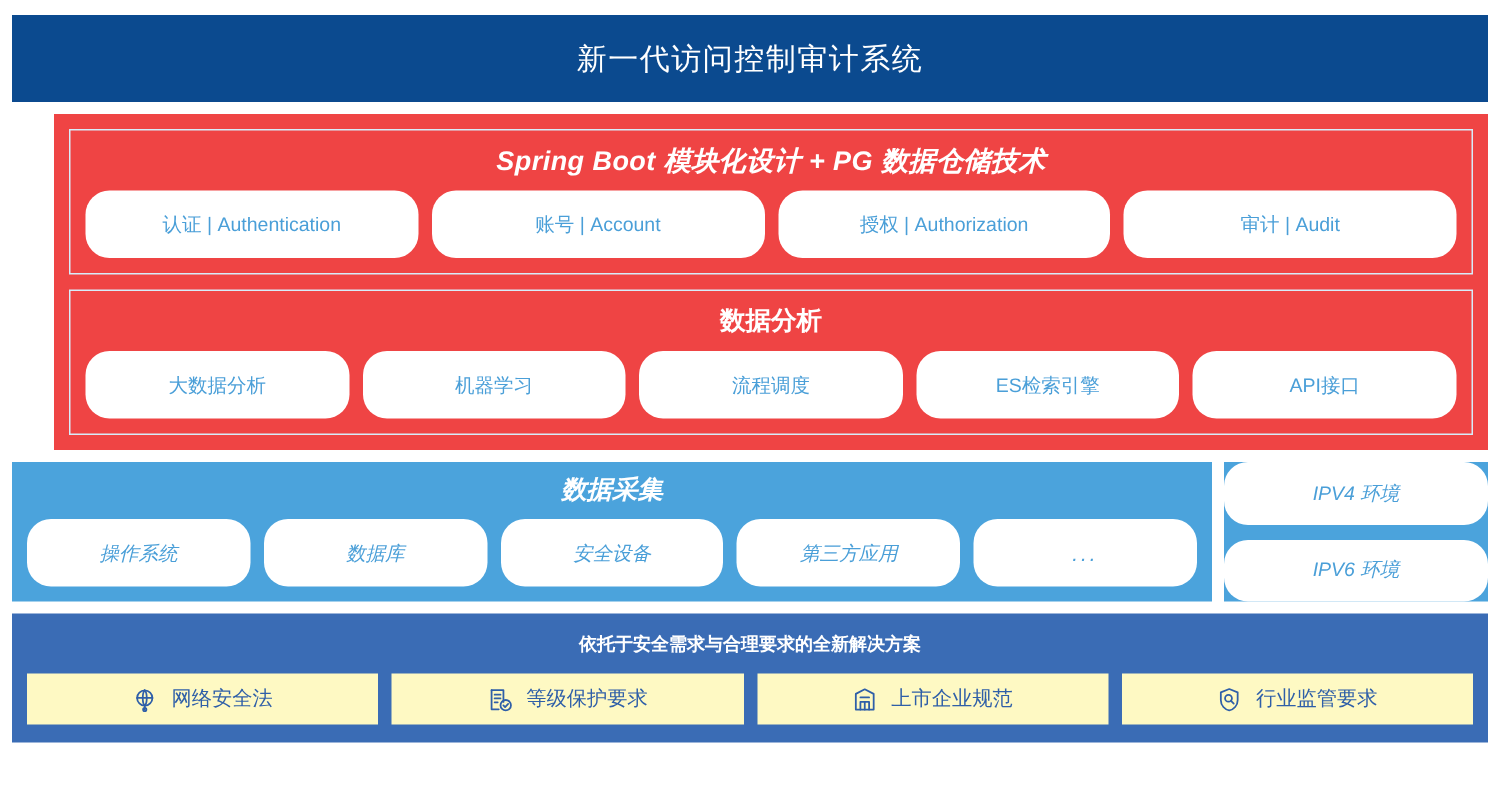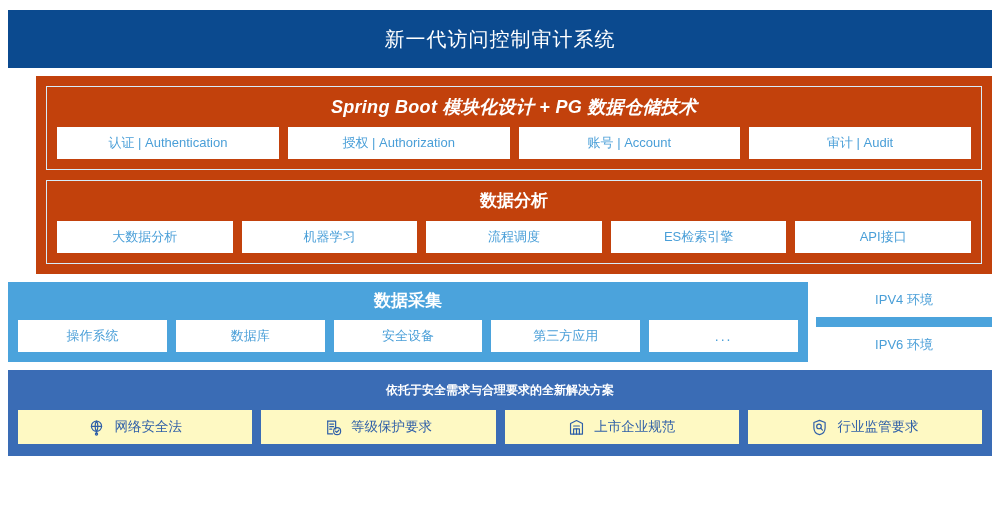--- a/index.html
+++ b/index.html
@@ -34,21 +34,21 @@
     align-items: center;
     justify-content: center;
     font-size: 20px;
     font-weight: normal;
     letter-spacing: 1px;
     flex: none;
   }
 
   
   .panel-light {
-    background: #c2410c;
+    background: #ef4444;
     padding: 10px;
     box-sizing: border-box;
     display: flex;
     flex-direction: column;
     gap: 10px;
     flex: none;
     margin-left: 28px;
   }
   .group {
     border: 1px solid #d7ecf9;
@@ -72,33 +72,35 @@
   }
   .row {
     display: flex;
     gap: 9px;
   }
   .cell {
     flex: 1 1 0;
     background: #ffffff;
     color: #4a9fd8;
     font-size: 13px;
-    height: 32px;
+    height: 45px;
     display: flex;
     align-items: center;
     justify-content: center;
     box-sizing: border-box;
     white-space: nowrap;
+    border-radius: 16px;
   }
 
   
   .band {
     display: flex;
     gap: 8px;
     flex: none;
+    font-style: italic;
   }
   .band-main {
     background: #4ba3dc;
     flex: 1 1 auto;
     padding: 8px 10px 10px 10px;
     box-sizing: border-box;
     display: flex;
     flex-direction: column;
     gap: 8px;
   }
@@ -169,22 +171,22 @@
   <div class="header">
     <span>新一代访问控制审计系统</span>
   </div>
 
   <div class="panel-light">
 
     <div class="group">
       <div class="group-title italic">Spring Boot 模块化设计 + PG 数据仓储技术</div>
       <div class="row">
         <div class="cell">认证 | Authentication</div>
+        <div class="cell">账号 | Account</div>
         <div class="cell">授权 | Authorization</div>
-        <div class="cell">账号 | Account</div>
         <div class="cell">审计 | Audit</div>
       </div>
     </div>
 
     <div class="group">
       <div class="group-title">数据分析</div>
       <div class="row">
         <div class="cell">大数据分析</div>
         <div class="cell">机器学习</div>
         <div class="cell">流程调度</div>

